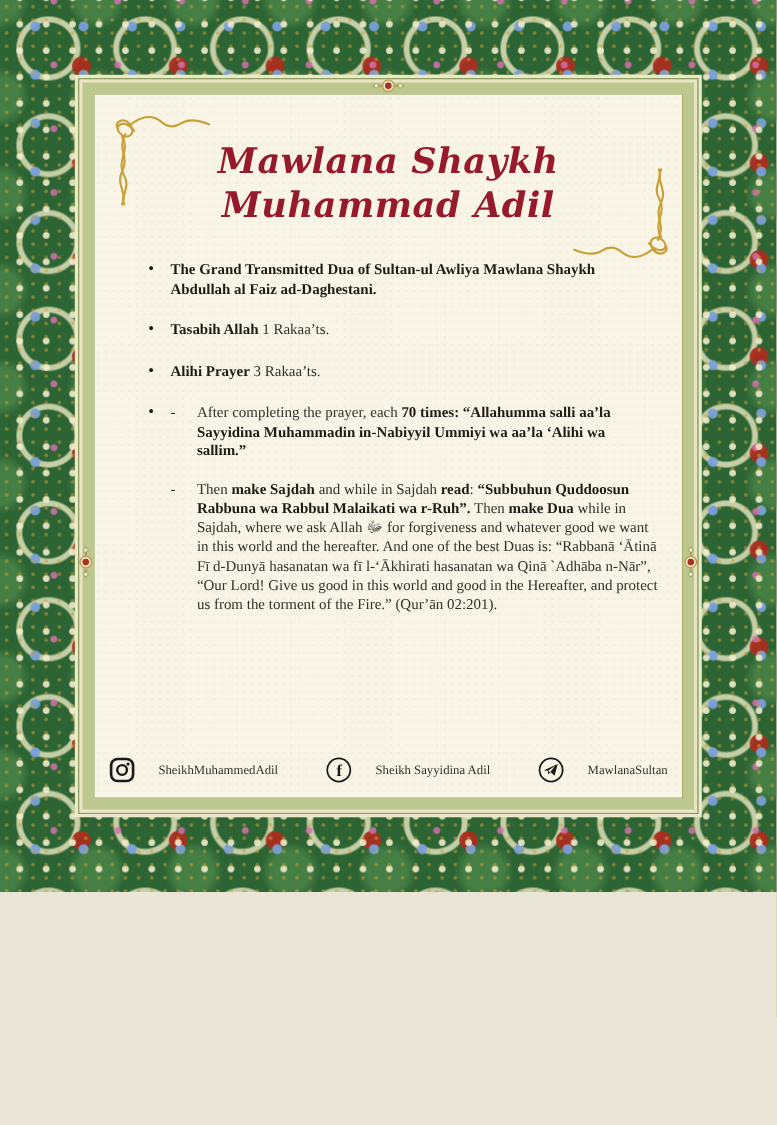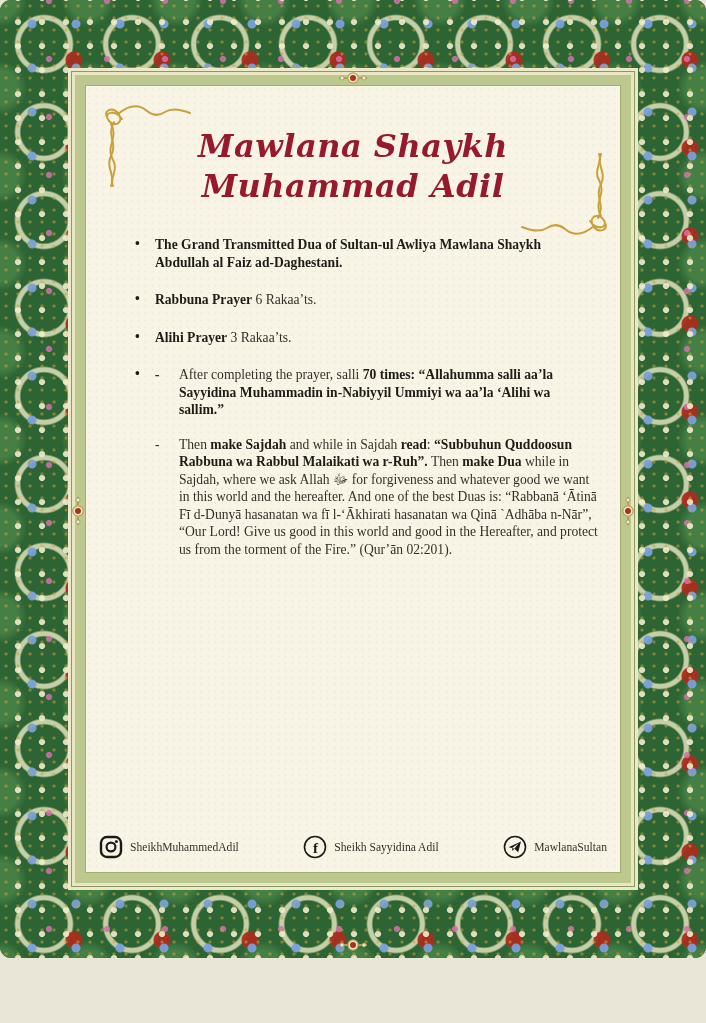--- a/index.html
+++ b/index.html
@@ -1,19 +1,18 @@
 <!DOCTYPE html>
 <html><head>
 <meta charset="utf-8">
 <style>
   html,body{margin:0;padding:0;background:#e9e6d8;}
   .poster{
-    position:relative;width:706px;height:958px;overflow:hidden;
+    position:relative;width:706px;height:811px;overflow:hidden;
     font-family:"Liberation Serif",serif;
-    border-radius:11px;
   }
   
   .ornate{
     position:absolute;inset:0;
     background-color:#2c6434;
     background-image:
       radial-gradient(circle, rgba(201,161,59,.55) 0 1.2px, transparent 2px),
       radial-gradient(circle, rgba(240,236,204,.9) 0 2.6px, transparent 3.6px),
       radial-gradient(circle, rgba(214,111,174,.85) 0 2.6px, transparent 3.6px),
       radial-gradient(circle, rgba(122,160,216,.95) 0 4px, transparent 5px),
@@ -62,21 +61,21 @@
   .subbullets li{
     position:relative;padding:0 22px 0 93px;margin-bottom:17px;
     font-size:13.6px;line-height:17.5px;color:#332f28;
   }
   .subbullets li .mk{position:absolute;left:69px;top:0;color:#332f28;}
   .b{font-weight:700;color:#1f1c17;margin-top:12px;}
   .footer{
     position:absolute;left:13px;right:13px;bottom:13px;
     display:flex;justify-content:space-between;align-items:center;
   }
-  .social{display:flex;align-items:center;gap:7px;}
+  .social{display:flex;align-items:center;gap:21px;}
   .social .lbl{font-size:11.6px;color:#33312a;white-space:nowrap;}
   .icon{display:block;}
 </style>
 </head>
 <body>
 
 <div class="poster">
   <div class="ornate"></div>
   <div class="band"></div>
 
@@ -132,38 +131,38 @@
       <span>Mawlana Shaykh Muhammad Adil</span>
     </h1>
 
     <ul class="bullets">
       <li>
         <span class="mk">•</span>
         <span class="tx"><span class="b">The Grand Transmitted Dua of Sultan-ul Awliya Mawlana Shaykh Abdullah al Faiz ad-Daghestani.</span></span>
       </li>
       <li>
         <span class="mk">•</span>
-        <span class="tx"><span class="b">Rabbuna Prayer</span><span> 6 Rakaa’ts.</span></span>
+        <span class="tx"><span class="b">Tasabih Allah</span><span> 1 Rakaa’ts.</span></span>
       </li>
       <li>
         <span class="mk">•</span>
         <span class="tx"><span class="b">Alihi Prayer</span><span> 3 Rakaa’ts.</span></span>
       </li>
       <li>
         <span class="mk">•</span>
       </li>
     </ul>
 
     <ul class="subbullets">
       <li>
         <span class="mk">-</span>
       </li>
       <li>
         <span class="mk">-</span>
-        <span class="tx"><span>After completing the prayer, salli </span><span class="b">70 times: “Allahumma salli aa’la Sayyidina Muhammadin in-Nabiyyil Ummiyi wa aa’la ‘Alihi wa sallim.”</span></span>
+        <span class="tx"><span>After completing the prayer, each </span><span class="b">70 times: “Allahumma salli aa’la Sayyidina Muhammadin in-Nabiyyil Ummiyi wa aa’la ‘Alihi wa sallim.”</span></span>
       </li>
       <li>
         <span class="mk">-</span>
         <span class="tx"><span>Then </span><span class="b">make Sajdah</span><span> and while in Sajdah </span><span class="b">read</span><span>: </span><span class="b">“Subbuhun Quddoosun Rabbuna wa Rabbul Malaikati wa r-Ruh”.</span><span> Then </span><span class="b">make Dua</span><span> while in Sajdah, where we ask Allah ﷻ for forgiveness and whatever good we want in this world and the hereafter. And one of the best Duas is: “Rabbanā ‘Ātinā Fī d-Dunyā hasanatan wa fī l-‘Ākhirati hasanatan wa Qinā `Adhāba n-Nār”, “Our Lord! Give us good in this world and good in the Hereafter, and protect us from the torment of the Fire.” (Qur’ān 02:201).</span></span>
       </li>
     </ul>
 
     <div class="footer">
       <div class="social">
         <svg class="icon" width="24" height="24" viewBox="0 0 24 24">

